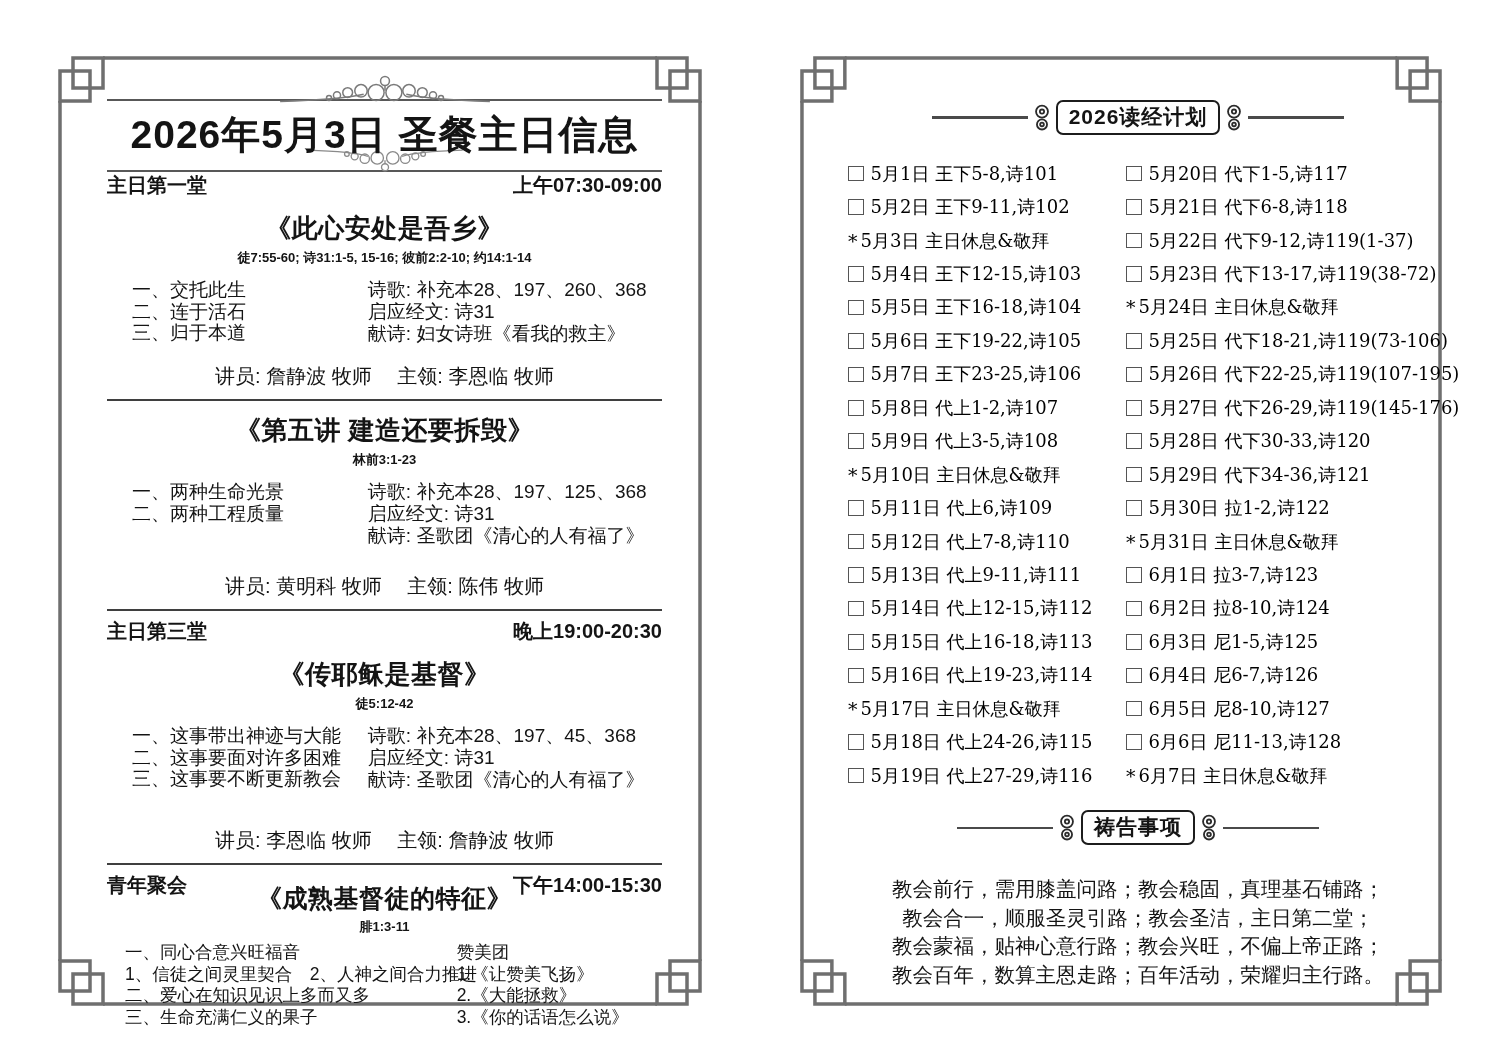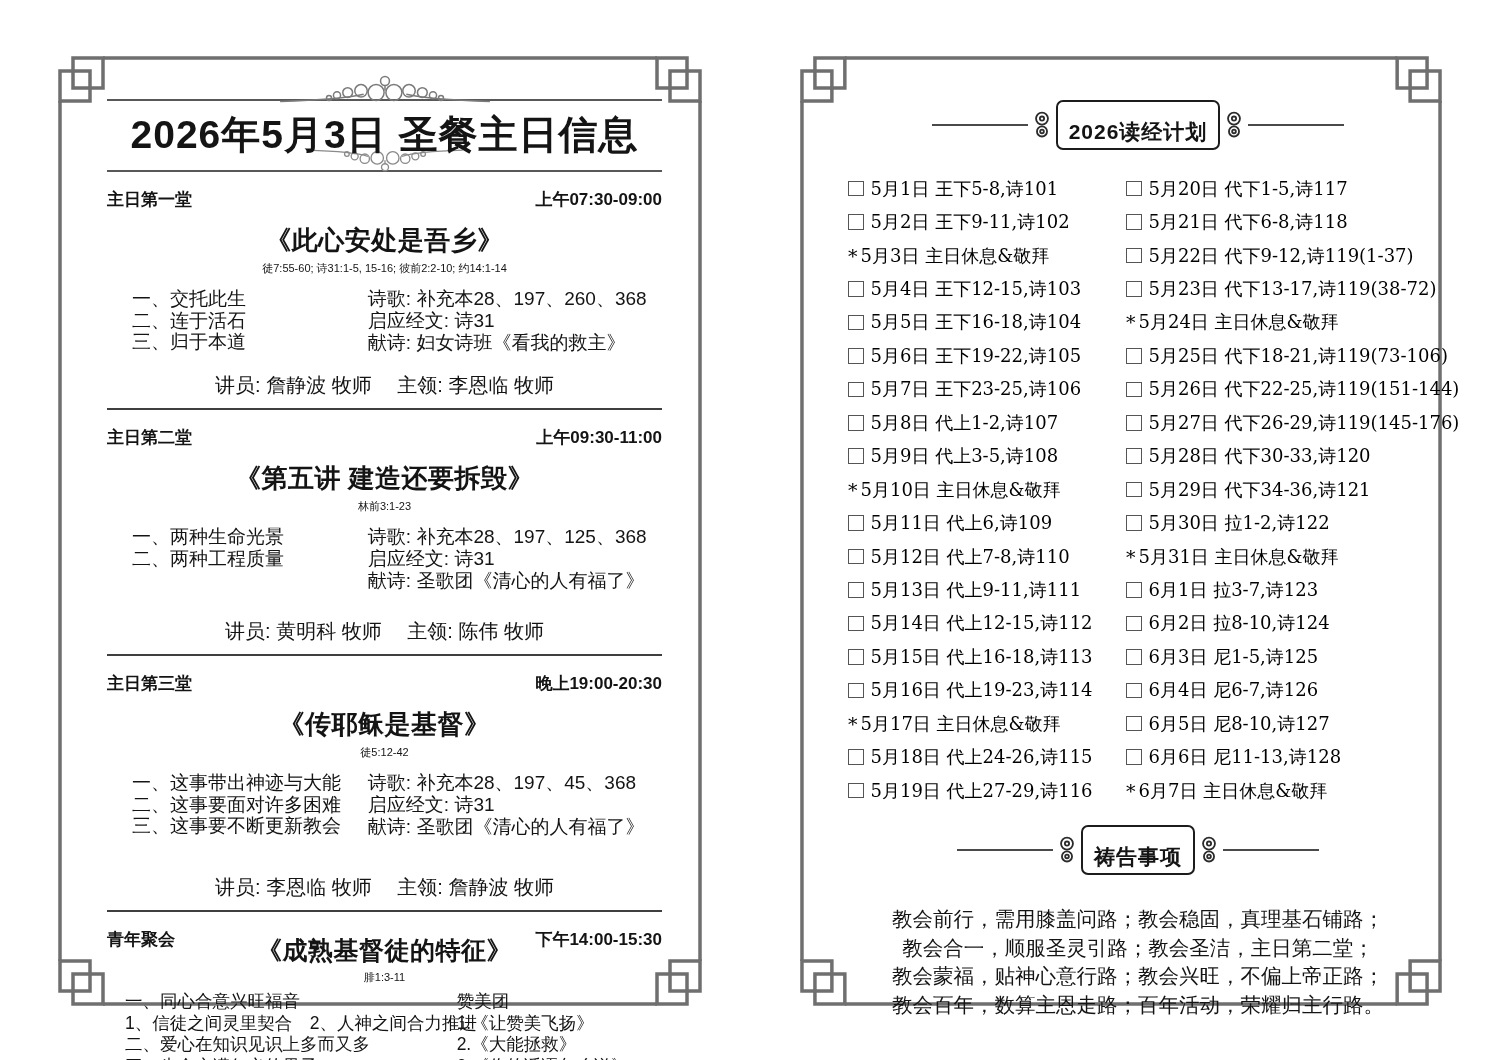--- a/index.html
+++ b/index.html
@@ -14,45 +14,45 @@
 
   
   .main-header{position:relative;padding-top:23px;}
   .flourish-top{display:block;margin:0 auto -6px auto;width:220px;height:32px;}
   .flourish-bottom{position:absolute;left:50%;top:97px;width:190px;height:28px;
                    transform:translateX(-50%) scaleY(-1);}
   .rule{border-top:2.4px solid #585858;height:0;}
   h1.doc-title{text-align:center;font-size:39px;font-weight:bold;margin:7px 0 8px;letter-spacing:1px;position:relative;z-index:1;}
 
   
-  .sec-head{display:flex;justify-content:space-between;font-size:17px;font-weight:bold;
-            margin-top:16px;position:relative;z-index:1;}
+  .sec-head{display:flex;justify-content:space-between;font-size:20px;font-weight:bold;
+            margin-top:0;position:relative;z-index:1;}
   .sermon{font-size:26px;font-weight:bold;text-align:center;margin:12px 0 3px;letter-spacing:.5px;}
-  .scripture{font-size:11px;font-weight:normal;text-align:center;margin-bottom:12px;white-space:nowrap;}
+  .scripture{font-size:13px;font-weight:bold;text-align:center;margin-bottom:12px;white-space:nowrap;}
   .cols{display:flex;margin-top:4px;}
   .points{width:47%;font-size:19px;line-height:21.5px;white-space:nowrap;}
   .points .point{padding-left:25px;}
   .music{width:53%;font-size:19px;line-height:22px;white-space:nowrap;}
   .leaders{text-align:center;font-size:20px;}
   .sec1 .leaders{margin-top:18px;}
   .sec2 .leaders{margin-top:26px;}
   .sec3 .leaders{margin-top:36px;}
   .divider{border-top:2.2px solid #3f3f3f;margin:9px 0 7px;}
   .sec4 .sermon{margin:-17px 0 3px;font-size:25px;}
   .sec4 .scripture{margin-bottom:6px;}
   .sec4 .points{width:63%;font-size:17.5px;}
   .sec4 .points .point{padding-left:18px;}
   .sec4 .music{width:37%;font-size:17.5px;line-height:21.5px;}
 
   
   .deco-header{display:flex;align-items:center;justify-content:center;margin-top:50px;}
   .deco-header.prayer-hdr{margin-top:18px;}
   .dh-line{width:96px;height:2.2px;background:#4a4a4a;flex:none;}
   svg.cloud{width:22px;height:30px;margin:0 3px;flex:none;}
-  .dh-box{border:2.2px solid #1c1c1c;border-radius:7px;padding:16px 11px 2px;
+  .dh-box{border:2.2px solid #1c1c1c;border-radius:7px;padding:1px 11px 2px;
           font-size:21px;font-weight:bold;letter-spacing:1px;white-space:nowrap;}
   .plan-list{display:flex;margin-top:22px;}
   .col1{width:278px;flex:none;}
   .col2{flex:1;}
   .read-row{height:33.45px;display:flex;align-items:center;white-space:nowrap;
             font-family:"DejaVu Serif",serif;font-size:18px;color:#000000;}
   .cb{width:13.5px;height:13.5px;border:1.7px solid #555;margin-right:7px;flex:none;display:inline-block;}
   .star{margin-right:3px;font-size:19px;}
   .prayers{margin-top:30px;text-align:center;font-size:20.5px;line-height:28.5px;}
 </style>
@@ -134,24 +134,20 @@
               <div class="music-line">启应经文: 诗31</div>
               <div class="music-line">献诗: 妇女诗班《看我的救主》</div>
             </div>
         </div>
         <div class="leaders">讲员: 詹静波 牧师　 主领: 李恩临 牧师</div>
       </div>
 
       <div class="divider"></div>
 
       <div class="service-section sec2">
-        <div class="sec-head">
-          <span>主日第二堂</span>
-          <span>上午09:30-11:00</span>
-        </div>
         <h2 class="sermon">《第五讲 建造还要拆毁》</h2>
         <div class="scripture">林前3:1-23</div>
         <div class="cols">
           <div class="points">
 
           <div class="point">一、两种生命光景</div>
               <div class="point">二、两种工程质量</div>
             </div>
           <div class="music">
 
@@ -410,21 +406,21 @@
 
           <div class="read-row">
             <span class="cb"></span>
 
             <span class="rt">5月25日 代下18-21,诗119(73-106)</span>
           </div>
 
           <div class="read-row">
             <span class="cb"></span>
 
-            <span class="rt">5月26日 代下22-25,诗119(151-144)</span>
+            <span class="rt">5月26日 代下22-25,诗119(107-195)</span>
           </div>
 
           <div class="read-row">
             <span class="cb"></span>
 
             <span class="rt">5月27日 代下26-29,诗119(145-176)</span>
           </div>
 
           <div class="read-row">
             <span class="cb"></span>

